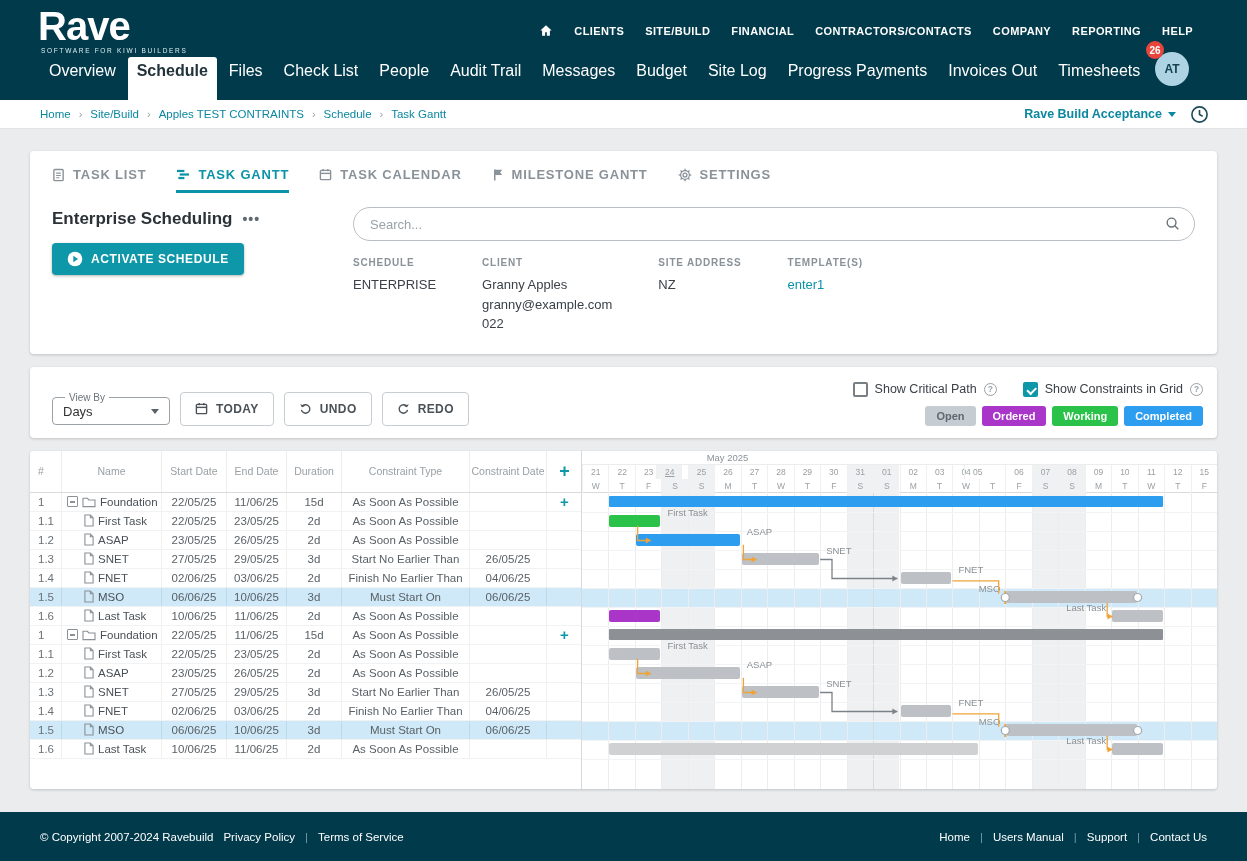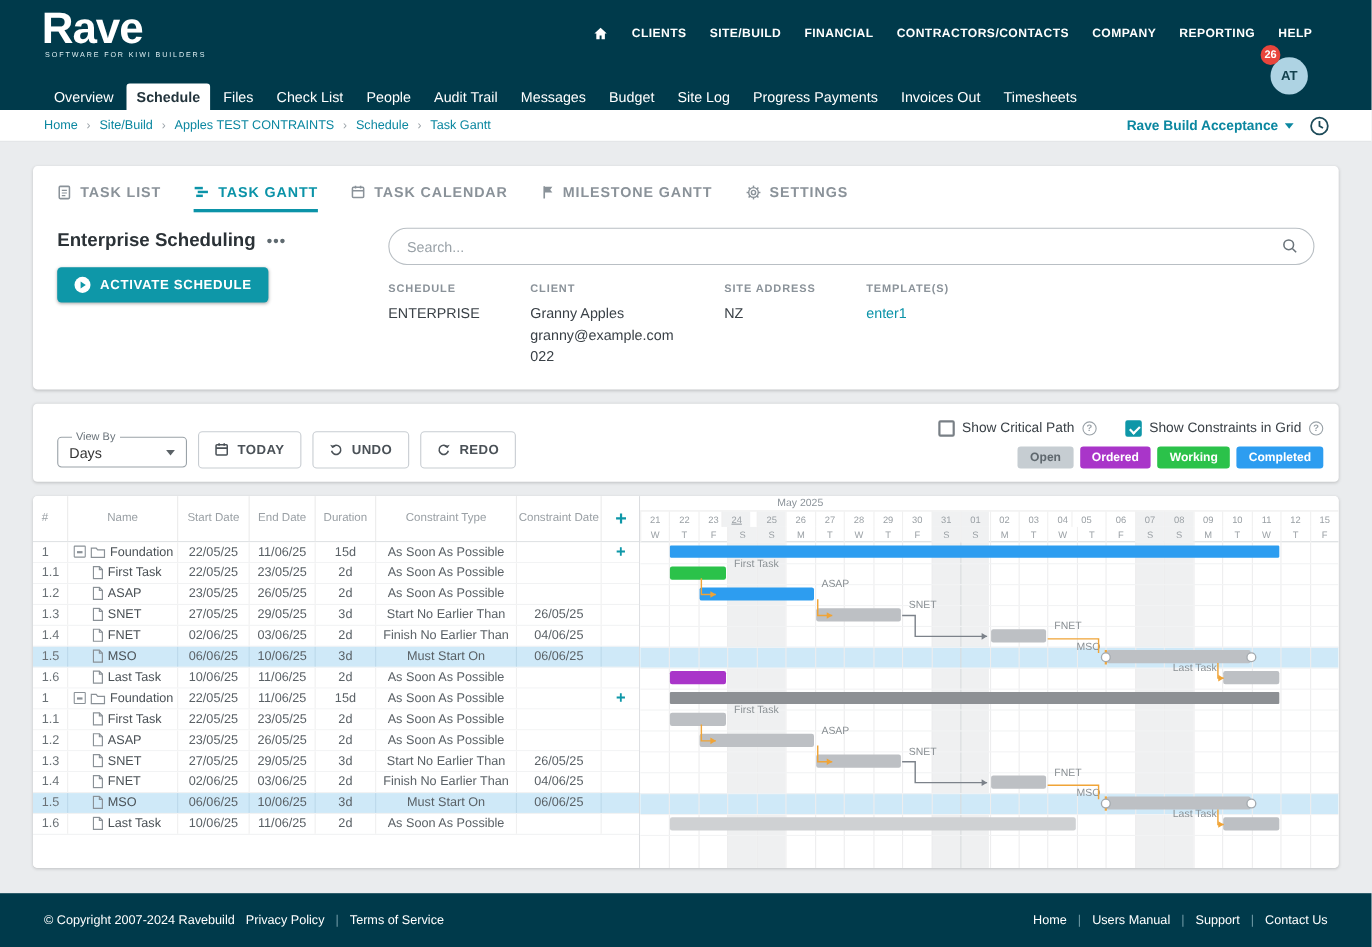--- a/index.html
+++ b/index.html
@@ -11,21 +11,21 @@
 .topbar{height:100px;background:#003a4b;position:relative;flex:0 0 auto}
 .brand{position:absolute;left:38px;top:6px;color:#fff;cursor:pointer}
 .brand-name{font-size:40px;font-weight:bold;letter-spacing:-1px;line-height:1}
 .brand-sub{font-size:6.5px;letter-spacing:1.7px;margin:1px 0 0 3px;color:#dceef2}
 .mainnav{position:absolute;right:54px;top:24px;display:flex;gap:21px;align-items:center}
 .nav-item{color:#fff;font-size:11px;font-weight:bold;letter-spacing:.4px;cursor:pointer;display:inline-flex;align-items:center}
 .avatar-wrap{position:absolute;right:58px;top:52px;width:34px;height:34px}
 .avatar{width:34px;height:34px;border-radius:50%;background:#aed3e3;color:#14424f;font-size:12px;font-weight:bold;display:flex;align-items:center;justify-content:center;cursor:pointer}
 .badge{position:absolute;top:-11px;left:-9px;background:#e8453c;color:#fff;font-size:10px;font-weight:bold;min-width:18px;height:18px;border-radius:9px;display:flex;align-items:center;justify-content:center;padding:0 3px}
 .subnav{position:absolute;left:40px;bottom:0;display:flex;align-items:flex-end;gap:3px}
-.subnav-item{color:#fff;font-size:13px;padding:5px 9px 4px;cursor:pointer;white-space:nowrap}
+.subnav-item{color:#fff;font-size:16px;padding:5px 9px 20px;cursor:pointer;white-space:nowrap}
 .subnav-item.active{background:#fff;color:#22333b;border-radius:3px 3px 0 0;font-weight:bold}
 
 .crumbbar{height:29px;background:#fff;display:flex;align-items:center;padding:0 40px;border-bottom:1px solid #e2e4e6;flex:0 0 auto;position:relative}
 .crumbs{display:flex;align-items:center;gap:8px;font-size:11.5px}
 .crumb{color:#0b87a0;cursor:pointer;white-space:nowrap}
 .crumb-sep{color:#9aa2a8;font-size:11px}
 .crumb-sep::after{content:"\203A"}
 .crumb-right{position:absolute;right:38px;display:flex;align-items:center;gap:14px}
 .envname{color:#0b87a0;font-size:12.5px;font-weight:bold;display:inline-flex;align-items:center;gap:6px;cursor:pointer}
 .caret-tri{width:0;height:0;border-left:4px solid transparent;border-right:4px solid transparent;border-top:5px solid #0b87a0;display:inline-block}
@@ -663,21 +663,21 @@
             <div class="tl-day" style="left: 132.292px; width: 26.4583px;">26</div>
             <div class="tl-day" style="left: 158.75px; width: 26.4583px;">27</div>
             <div class="tl-day" style="left: 185.208px; width: 26.4583px;">28</div>
             <div class="tl-day" style="left: 211.667px; width: 26.4583px;">29</div>
             <div class="tl-day" style="left: 238.125px; width: 26.4583px;">30</div>
             <div class="tl-day we" style="left: 264.583px; width: 26.4583px;">31</div>
             <div class="tl-day we" style="left: 291.042px; width: 26.4583px;">01</div>
             <div class="tl-day" style="left: 317.5px; width: 26.4583px;">02</div>
             <div class="tl-day" style="left: 343.958px; width: 26.4583px;">03</div>
             <div class="tl-day" style="left: 370.417px; width: 26.4583px;">04</div>
-            <div class="tl-day" style="left: 392px; width: 26.4583px;">05</div>
+            <div class="tl-day" style="left: 382px; width: 26.4583px;">05</div>
             <div class="tl-day" style="left: 423.333px; width: 26.4583px;">06</div>
             <div class="tl-day we" style="left: 449.792px; width: 26.4583px;">07</div>
             <div class="tl-day we" style="left: 476.25px; width: 26.4583px;">08</div>
             <div class="tl-day" style="left: 502.708px; width: 26.4583px;">09</div>
             <div class="tl-day" style="left: 529.167px; width: 26.4583px;">10</div>
             <div class="tl-day" style="left: 555.625px; width: 26.4583px;">11</div>
             <div class="tl-day" style="left: 582.083px; width: 26.4583px;">12</div>
             <div class="tl-day" style="left: 608.542px; width: 26.4583px;">15</div>
           </div>
         <div class="tl-weekrow">

